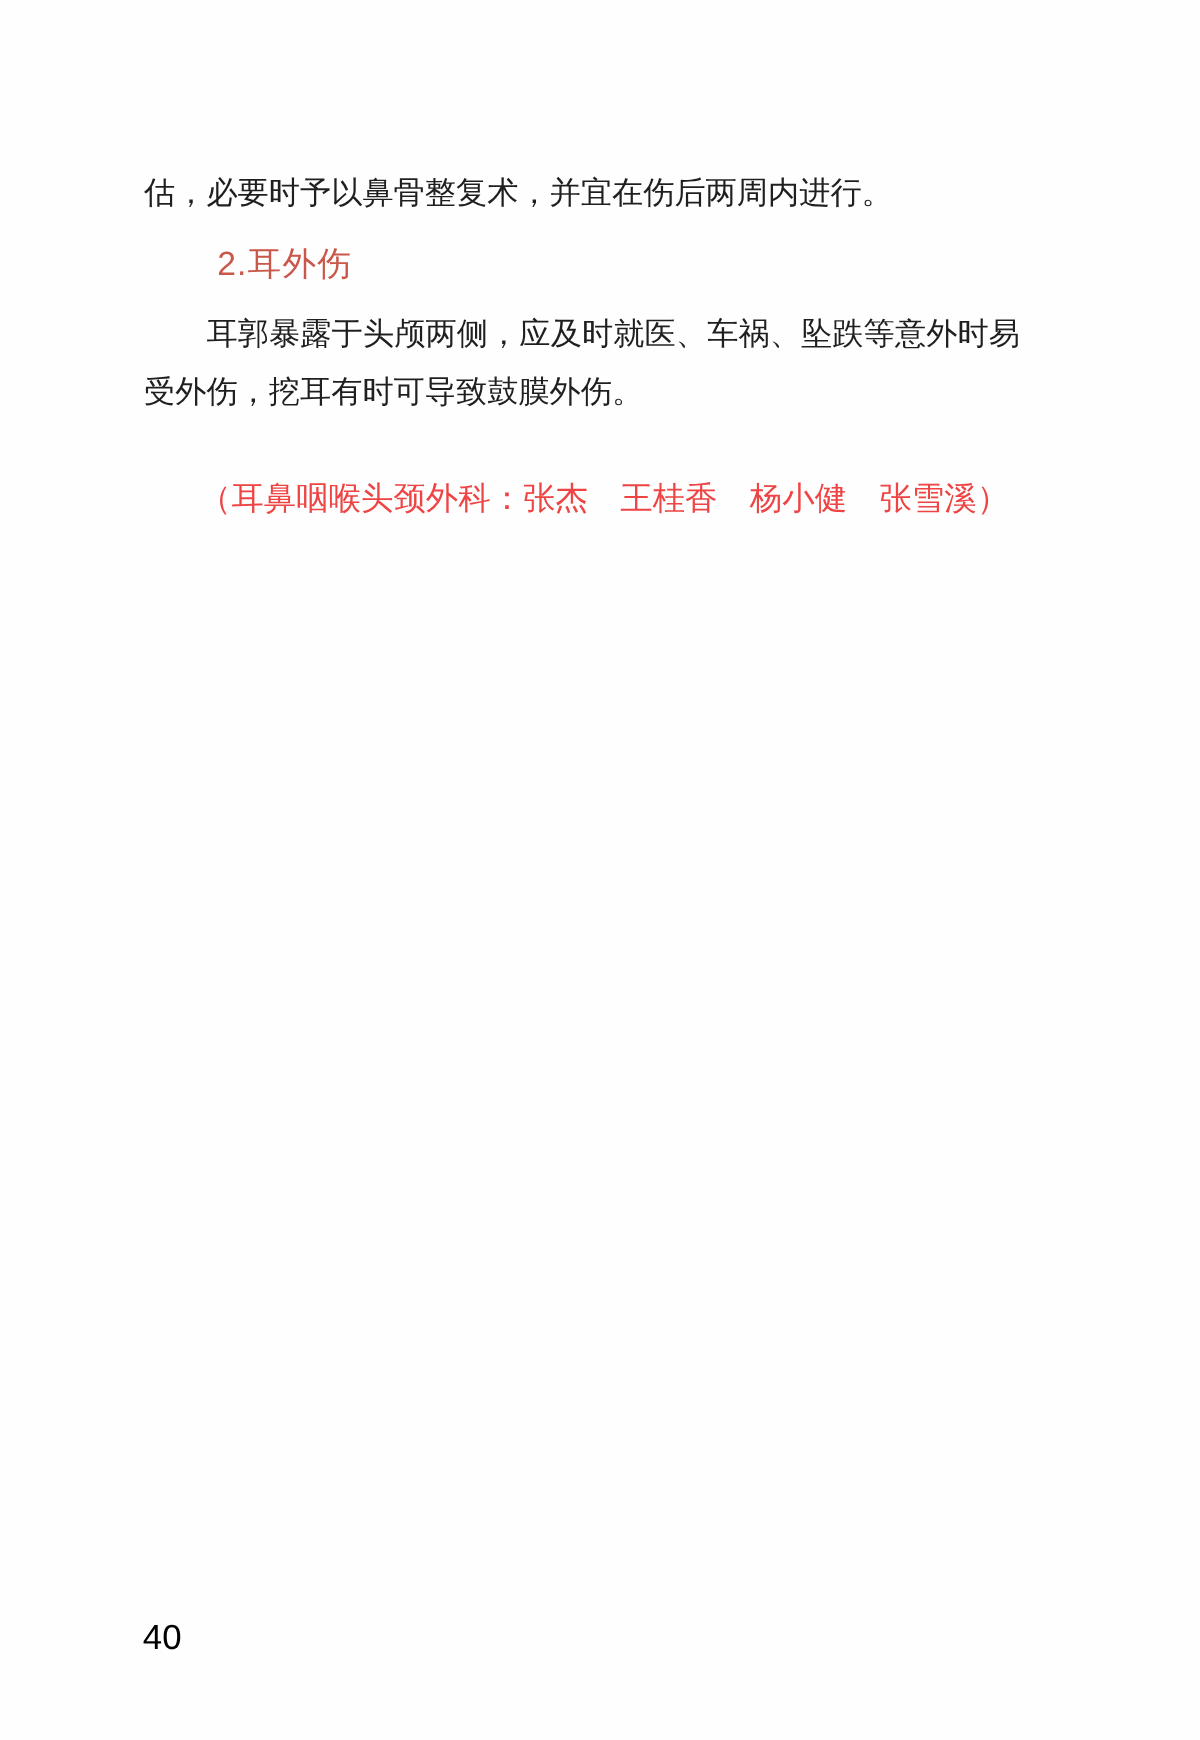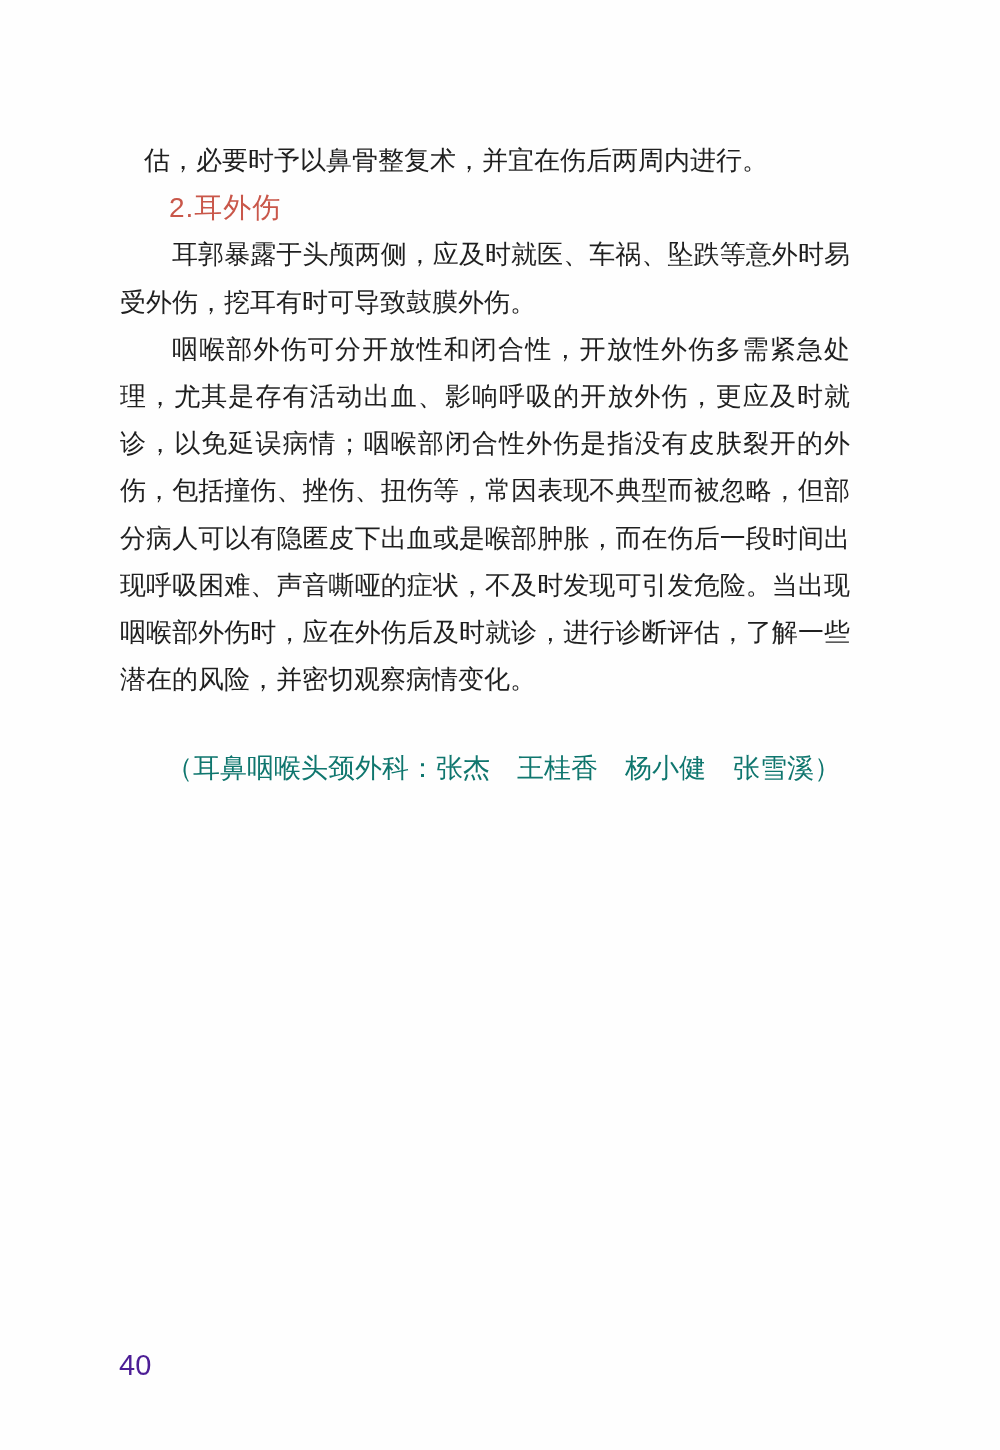--- a/index.html
+++ b/index.html
@@ -25,63 +25,61 @@
     color: #1f1f1f;
     text-align: justify;
     text-justify: inter-character;
   }
   .body-text p {
     margin: 0;
     text-indent: 2em;
   }
   .body-text p.continuation {
     text-indent: 0;
-    margin-left: 24px;
   }
   .section-heading {
-    margin: 0;
+    margin: 12px;
     font-family: "Liberation Sans", sans-serif;
     font-weight: 400;
     font-size: 28px;
     line-height: 47.2px;
     letter-spacing: 1px;
     color: #c9574a;
     text-indent: 1.75em;
     text-align: left;
   }
   .byline {
     margin: 42px 0 0 0 !important;
     text-indent: 1.7em !important;
     font-size: 27px;
     text-align: left;
-    color: #0f766e;
+    color: #ef4444;
   }
   .page-number {
     position: absolute;
     left: 119px;
     top: 1349px;
     font-family: "Liberation Sans", sans-serif;
     font-weight: 400;
     font-size: 29px;
-    color: #4c1d95;
+    color: #000000;
   }
 </style>
 </head>
 <body>
 
 <div class="page">
   <div class="body-text">
     <p class="continuation">估，必要时予以鼻骨整复术，并宜在伤后两周内进行。</p>
 
     <h2 class="section-heading">2.耳外伤</h2>
 
     <p>耳郭暴露于头颅两侧，应及时就医、车祸、坠跌等意外时易受外伤，挖耳有时可导致鼓膜外伤。</p>
 
 
 
 
-    <p>咽喉部外伤可分开放性和闭合性，开放性外伤多需紧急处理，尤其是存有活动出血、影响呼吸的开放外伤，更应及时就诊，以免延误病情；咽喉部闭合性外伤是指没有皮肤裂开的外伤，包括撞伤、挫伤、扭伤等，常因表现不典型而被忽略，但部分病人可以有隐匿皮下出血或是喉部肿胀，而在伤后一段时间出现呼吸困难、声音嘶哑的症状，不及时发现可引发危险。当出现咽喉部外伤时，应在外伤后及时就诊，进行诊断评估，了解一些潜在的风险，并密切观察病情变化。</p>
 
     <p class="byline">（耳鼻咽喉头颈外科：张杰　王桂香　杨小健　张雪溪）</p>
   </div>
 
   <div class="page-number">40</div>
 </div>
 
 </body></html>

